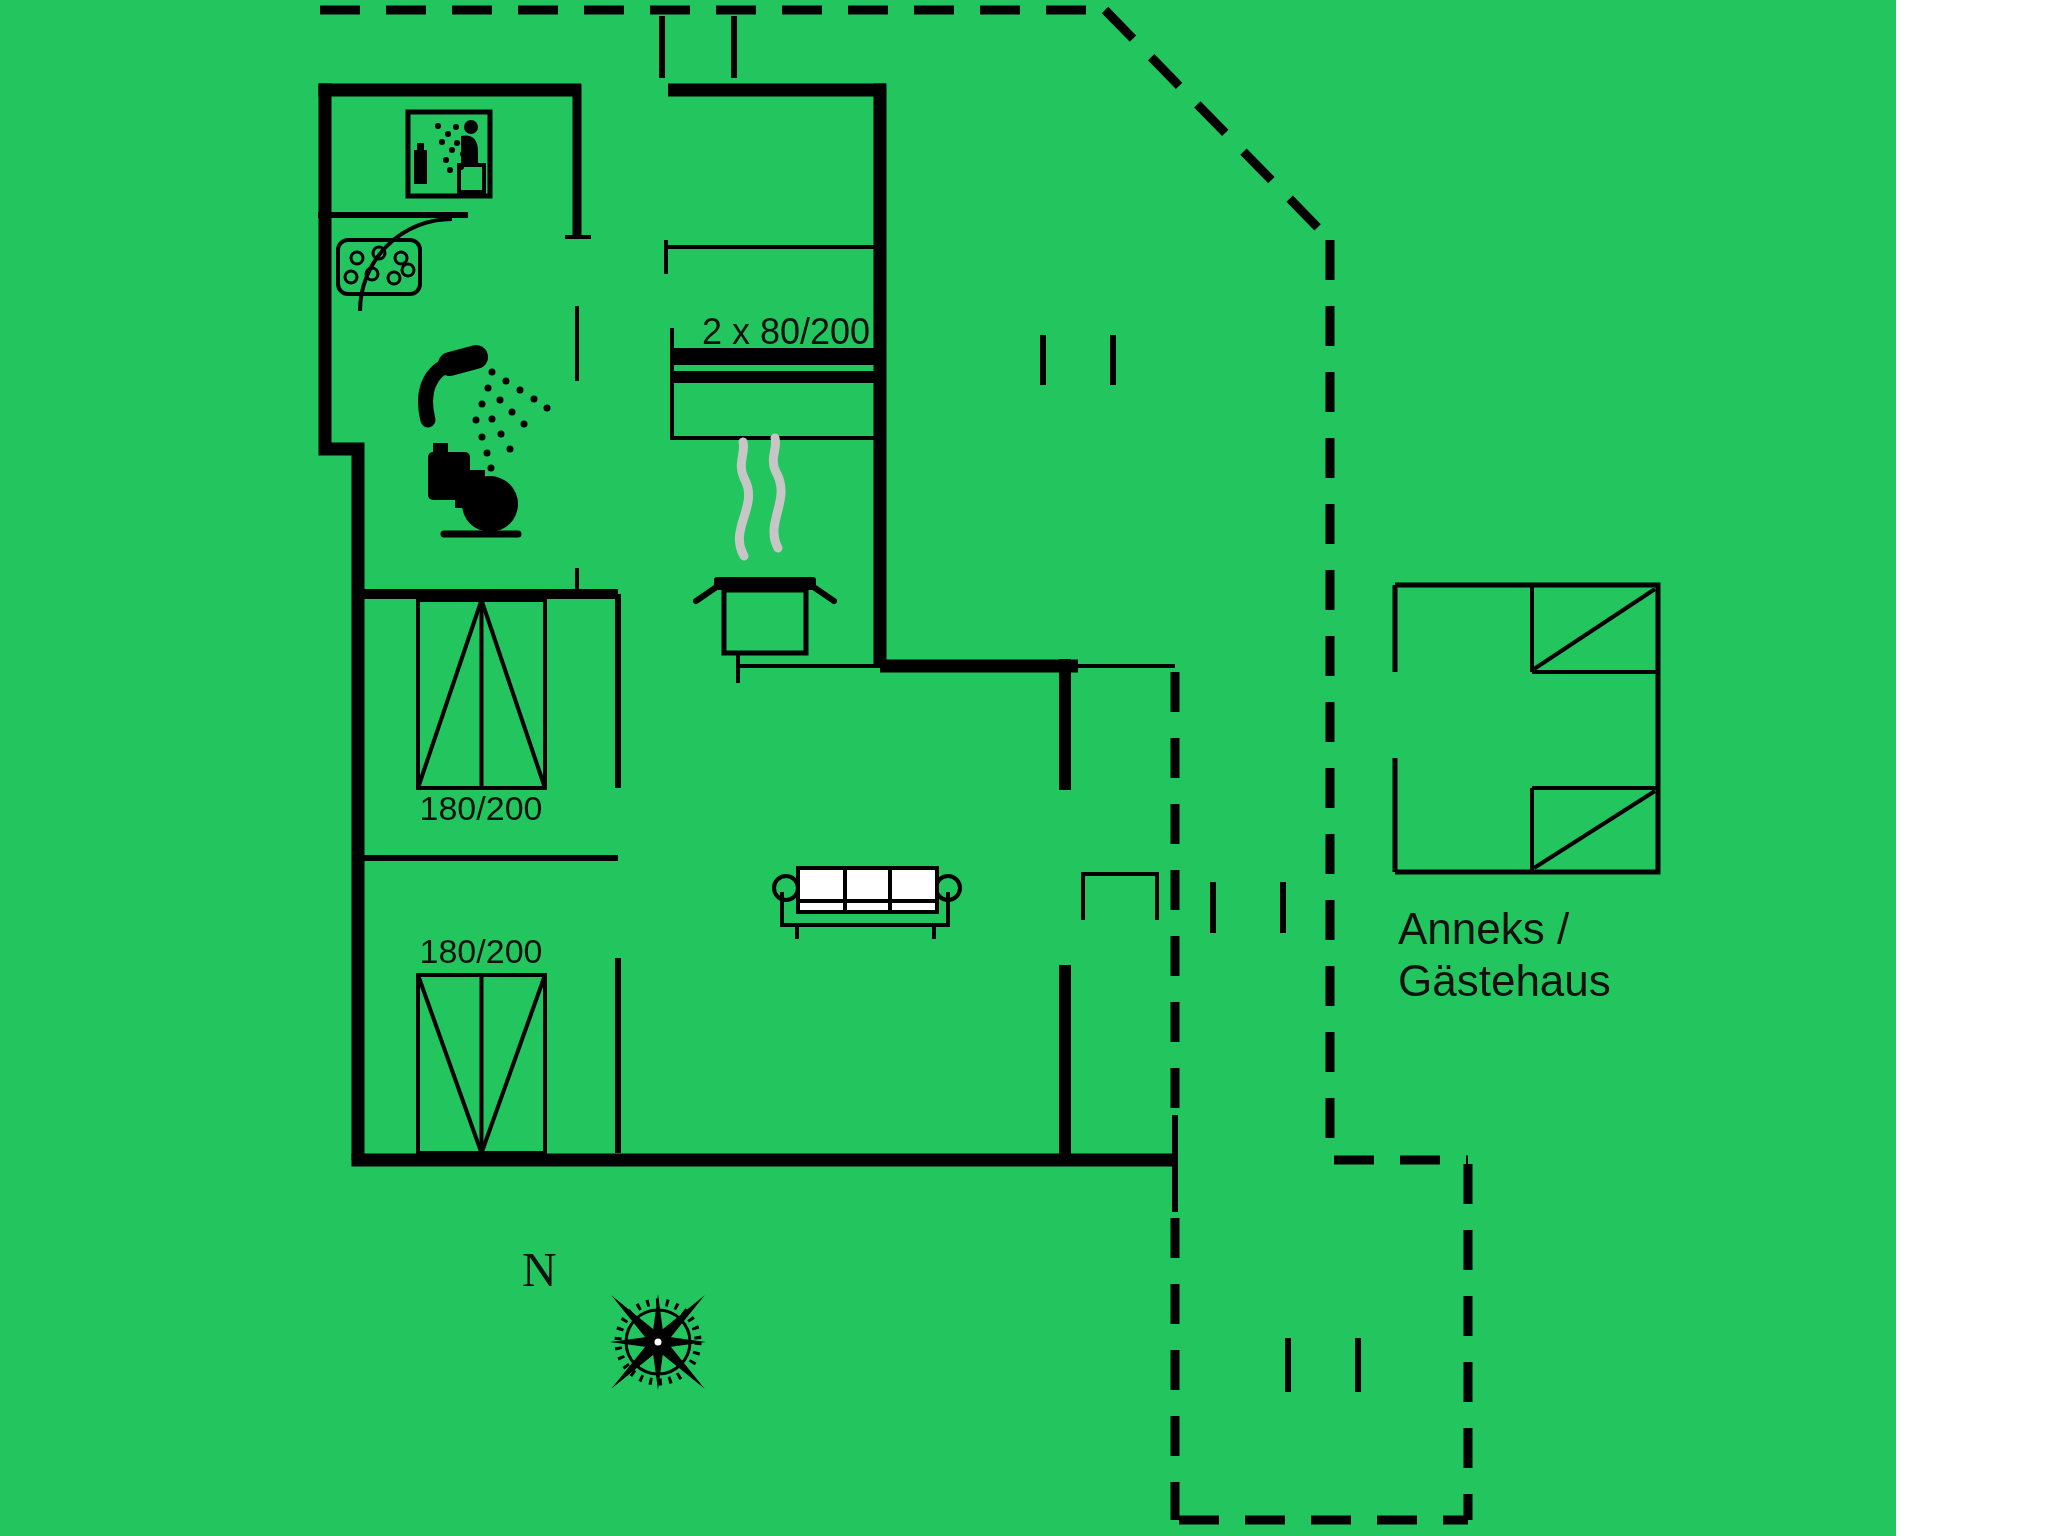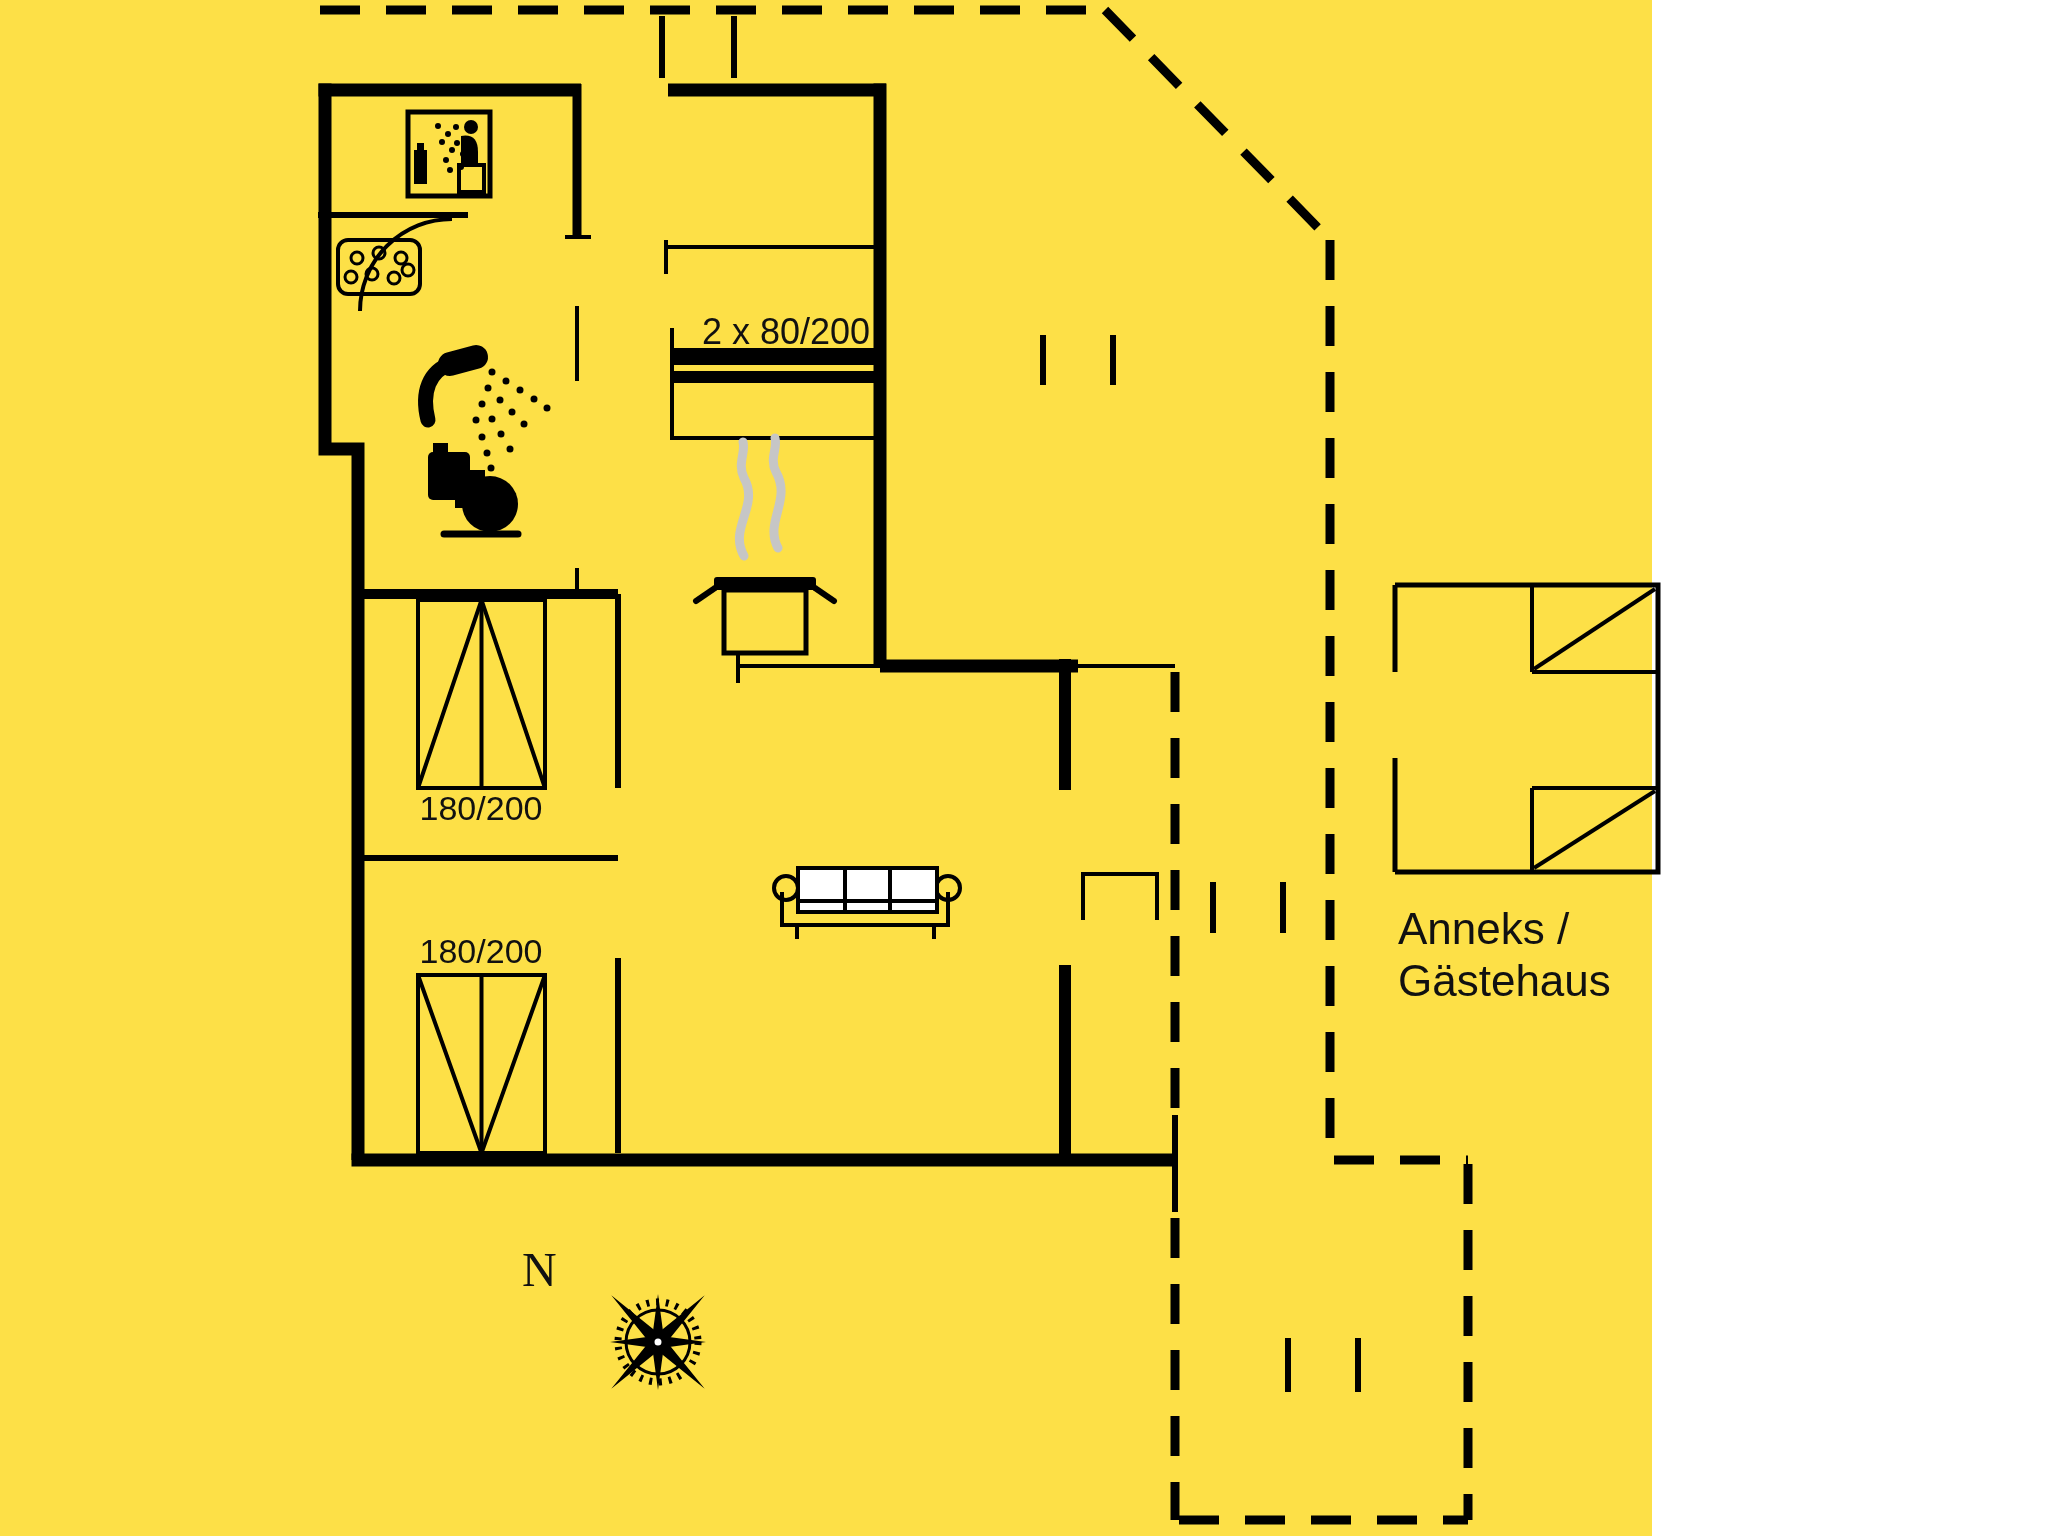--- a/index.html
+++ b/index.html
@@ -1,16 +1,16 @@
 <!DOCTYPE html>
 <html><head>
 <meta charset="utf-8">
 <style>
   html,body{margin:0;padding:0;background:#ffffff;width:2048px;height:1536px;overflow:hidden;}
-  #stage{position:relative;width:1652px;height:1536px;background:#fde047;}
+  #stage{position:relative;width:1896px;height:1536px;background:#22c55e;}
   svg{position:absolute;left:0;top:0;}
   .lbl{font-family:"Liberation Sans","DejaVu Sans",sans-serif;fill:#111111;}
   .lbl-bed{font-size:34px;}
   .lbl-bunk{font-size:36px;}
   .lbl-annex{font-size:44px;}
   .lbl-north{font-family:"Liberation Serif","DejaVu Serif",serif;font-size:48px;}
   .wall{stroke:#000;fill:none;stroke-width:13px;}
   .wall-med{stroke:#000;fill:none;stroke-width:9px;}
   .wall-int{stroke:#000;fill:none;stroke-width:6px;}
   .wall-thin{stroke:#000;fill:none;stroke-width:4px;}

